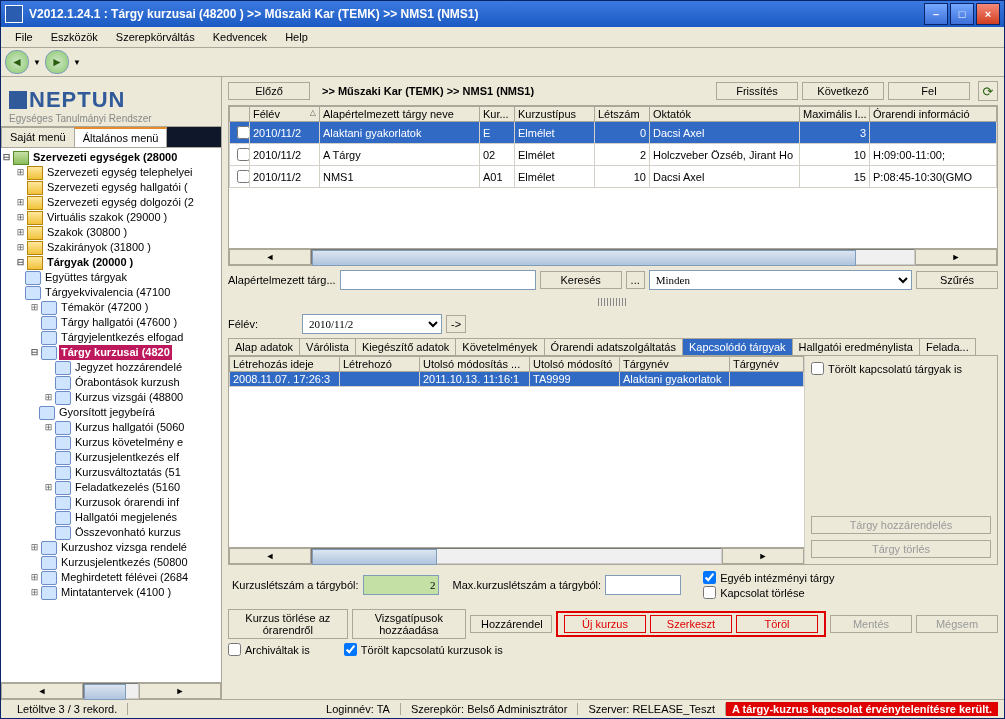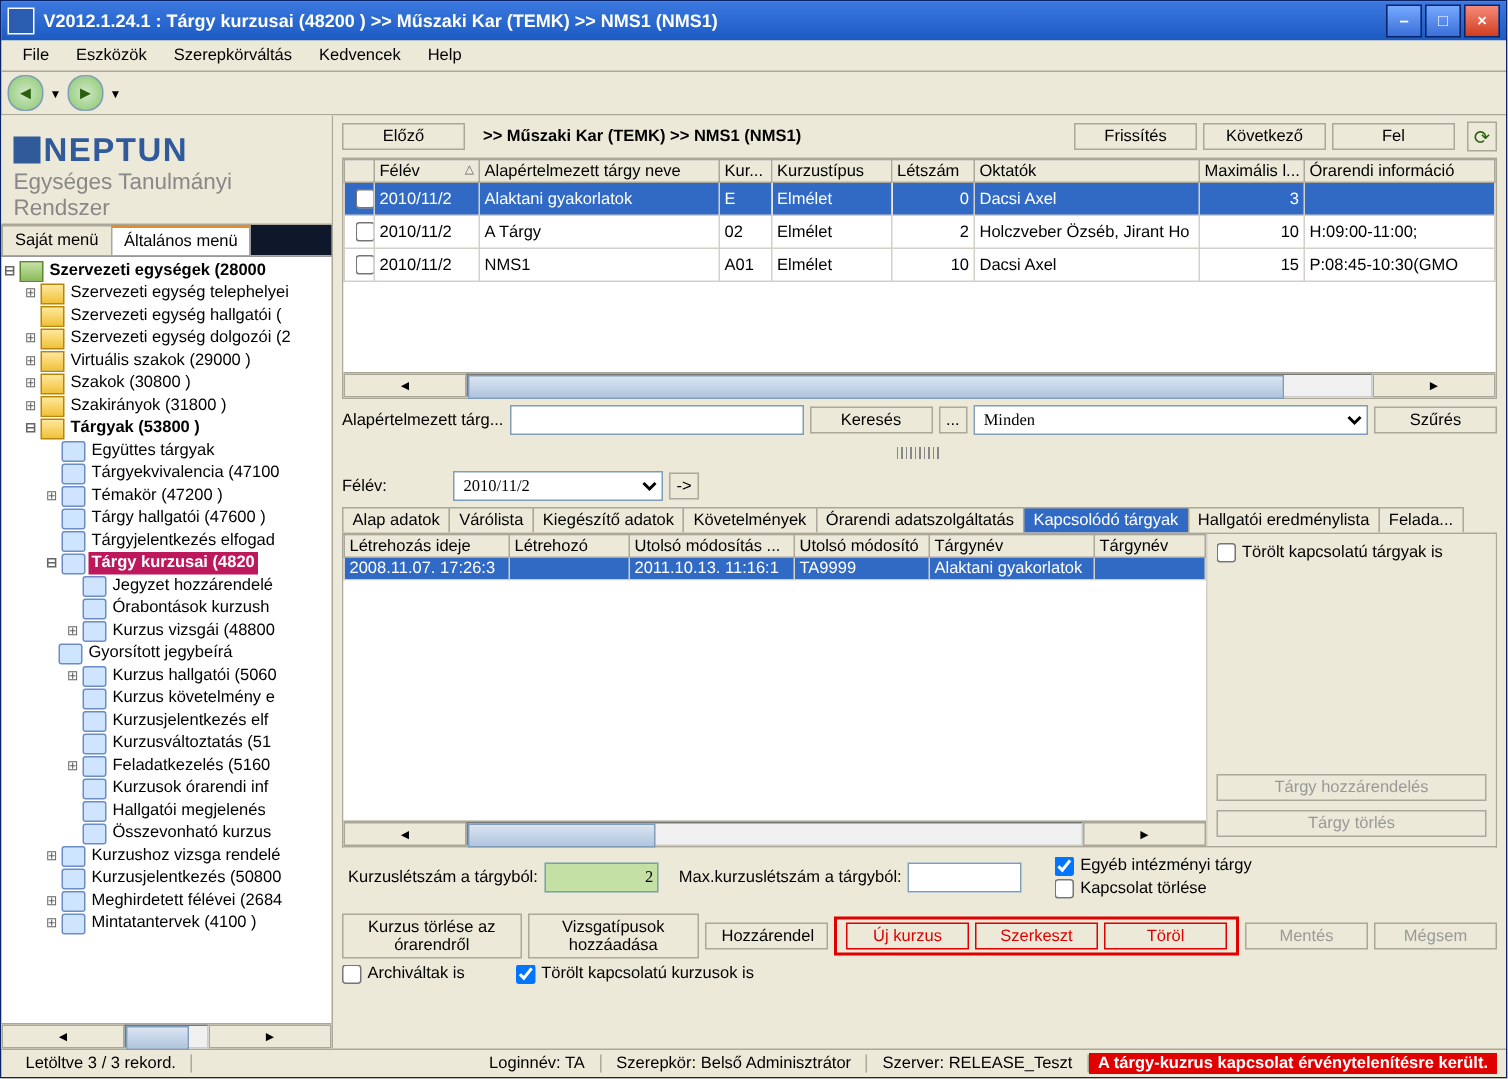--- a/index.html
+++ b/index.html
@@ -15,21 +15,21 @@
   .navbar{height:28px;background:#ece9d8;display:flex;align-items:center;gap:4px;padding:0 4px;border-bottom:1px solid #aca899}
   .navbtn{width:22px;height:22px;border:1px solid #7f9db9;border-radius:11px;display:flex;align-items:center;justify-content:center;background:#f5f5f0}
   .navbtn.back{background:radial-gradient(#cfe6c6,#8bc96d)}
   .navbtn.fwd{background:radial-gradient(#cfe6c6,#8bc96d)}
   .navbtn .arrow{font-size:12px;color:#2a5f0f}
   .body{flex:1;display:flex;min-height:0}
   .leftpane{width:220px;display:flex;flex-direction:column;border-right:1px solid #aca899;background:#fff;min-width:0}
   .logo{padding:10px 8px 2px 8px;background:#ece9d8;border-bottom:1px solid #aca899}
   .logo .brand{font-size:22px;font-weight:bold;color:#315a9b;letter-spacing:1px}
   .logo .brand .sq{display:inline-block;width:18px;height:18px;background:#315a9b;vertical-align:-2px;margin-right:2px}
-  .logo .tag{font-size:15px;color:#888}
+  .logo .tag{font-size:10px;color:#888}
   .tabs1{display:flex;background:#0f172a;border-bottom:1px solid #aca899}
   .tab1{padding:3px 8px;background:#ece9d8;border:1px solid #aca899;border-bottom:none;margin-right:-1px;font-size:11px}
   .tab1.active{background:#fff;border-top:2px solid #e68b2c}
   .tree{flex:1;overflow:auto;font-size:11px;padding:2px 0}
   .tree .node{white-space:nowrap;padding:0 2px;line-height:15px;display:flex;align-items:center}
   .tree .exp{width:11px;text-align:center;color:#666;font-size:9px;margin-right:1px}
   .tree .ico{width:14px;height:12px;margin-right:2px;display:inline-block}
   .ico.fld{background:linear-gradient(#ffe79c,#f0c23a);border:1px solid #b8860b}
   .ico.pg{background:#cfe4ff;border:1px solid #6b8cc7;border-radius:2px}
   .ico.org{background:linear-gradient(#c5e0a5,#8bbd5a);border:1px solid #5a8a2a}
@@ -60,21 +60,21 @@
   .txt{border:1px solid #7f9db9;background:#fff;height:18px;padding:0 2px;font:11px Tahoma}
   select.txt{height:20px}
   .divider{height:16px;display:flex;align-items:center;justify-content:center}
   .divider .grip{width:30px;height:8px;background:repeating-linear-gradient(90deg,#888 0 1px,transparent 1px 3px)}
   .subtabs{display:flex;margin:0 6px;border-bottom:1px solid #aca899;flex-wrap:nowrap;overflow:hidden}
   .subtab{padding:2px 6px;border:1px solid #aca899;border-bottom:none;background:#ece9d8;margin-right:-1px;white-space:nowrap;font-size:11px}
   .subtab.active{background:#316ac5;color:#fff}
   .detail{display:flex;margin:0 6px;border:1px solid #aca899;border-top:none;background:#fff}
   .detail .dgrid{flex:1;min-height:200px}
   .detail .side{width:180px;padding:6px;border-left:1px solid #d4d0c8;display:flex;flex-direction:column;gap:6px;background:#ece9d8}
-  .chk{display:flex;gap:4px}
+  .chk{display:flex;align-items:center;gap:4px}
   .chk input{margin:0}
   .bottom1{display:flex;align-items:center;gap:14px;padding:6px 10px}
   .bottom1 .field{display:flex;align-items:center;gap:4px}
   .bottom1 input.num{width:70px;text-align:right;background:#c5e0a5}
   .bottom2{display:flex;align-items:center;gap:4px;padding:4px 6px;flex-wrap:nowrap}
   .redbox{border:2px solid #e00000;padding:2px 6px;display:flex;gap:4px}
   .redbox .btn{color:#e00000;border-color:#e00000}
   .statusbar{height:18px;background:#ece9d8;border-top:1px solid #aca899;display:flex;align-items:center;padding:0 6px;font-size:11px}
   .statusbar .cell{padding:0 10px;border-right:1px solid #aca899}
   .statusbar .alert{margin-left:auto;color:#fff;background:#e00000;padding:1px 6px;font-weight:bold}
@@ -157,28 +157,28 @@
             <span class="lbl">Szakok (30800  )</span>
           </div>
         <div class="node" style="padding-left:14px">
             <span class="exp">⊞</span>
             <span class="ico fld"></span>
             <span class="lbl">Szakirányok (31800  )</span>
           </div>
         <div class="node bold" style="padding-left:14px">
             <span class="exp">⊟</span>
             <span class="ico fld"></span>
-            <span class="lbl">Tárgyak (53800    )</span>
-          </div>
-        <div class="node" style="padding-left:28px">
+            <span class="lbl">Tárgyak (20000    )</span>
+          </div>
+        <div class="node" style="padding-left:12px">
             <span class="exp">&nbsp;</span>
             <span class="ico pg"></span>
             <span class="lbl">Együttes tárgyak</span>
           </div>
-        <div class="node" style="padding-left:28px">
+        <div class="node" style="padding-left:12px">
             <span class="exp">&nbsp;</span>
             <span class="ico pg"></span>
             <span class="lbl">Tárgyekvivalencia (47100</span>
           </div>
         <div class="node" style="padding-left:28px">
             <span class="exp">⊞</span>
             <span class="ico pg"></span>
             <span class="lbl">Témakör (47200  )</span>
           </div>
         <div class="node" style="padding-left:28px">

